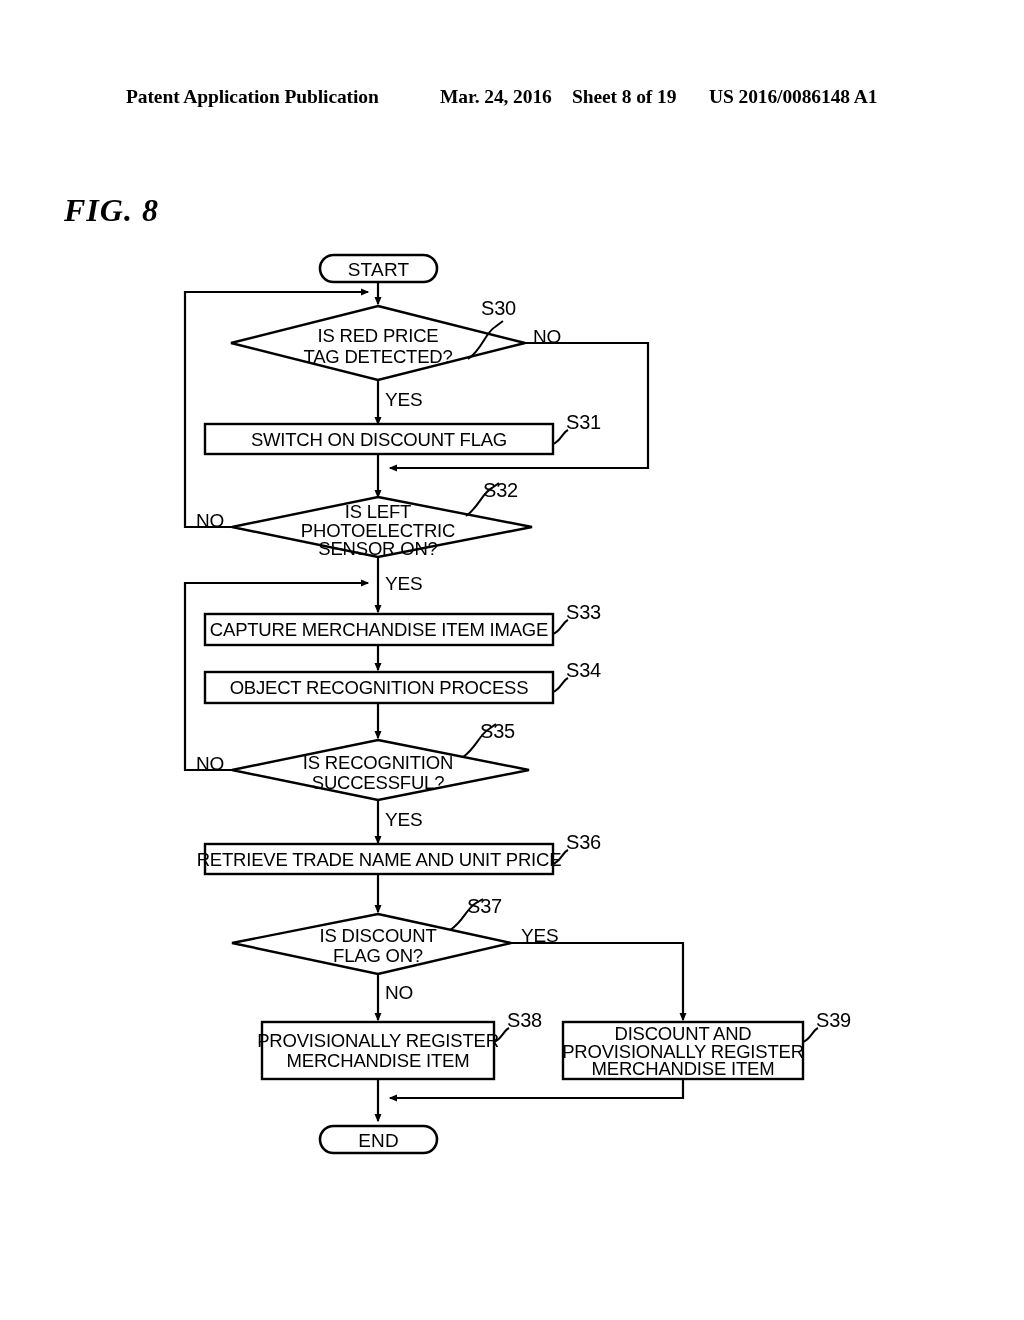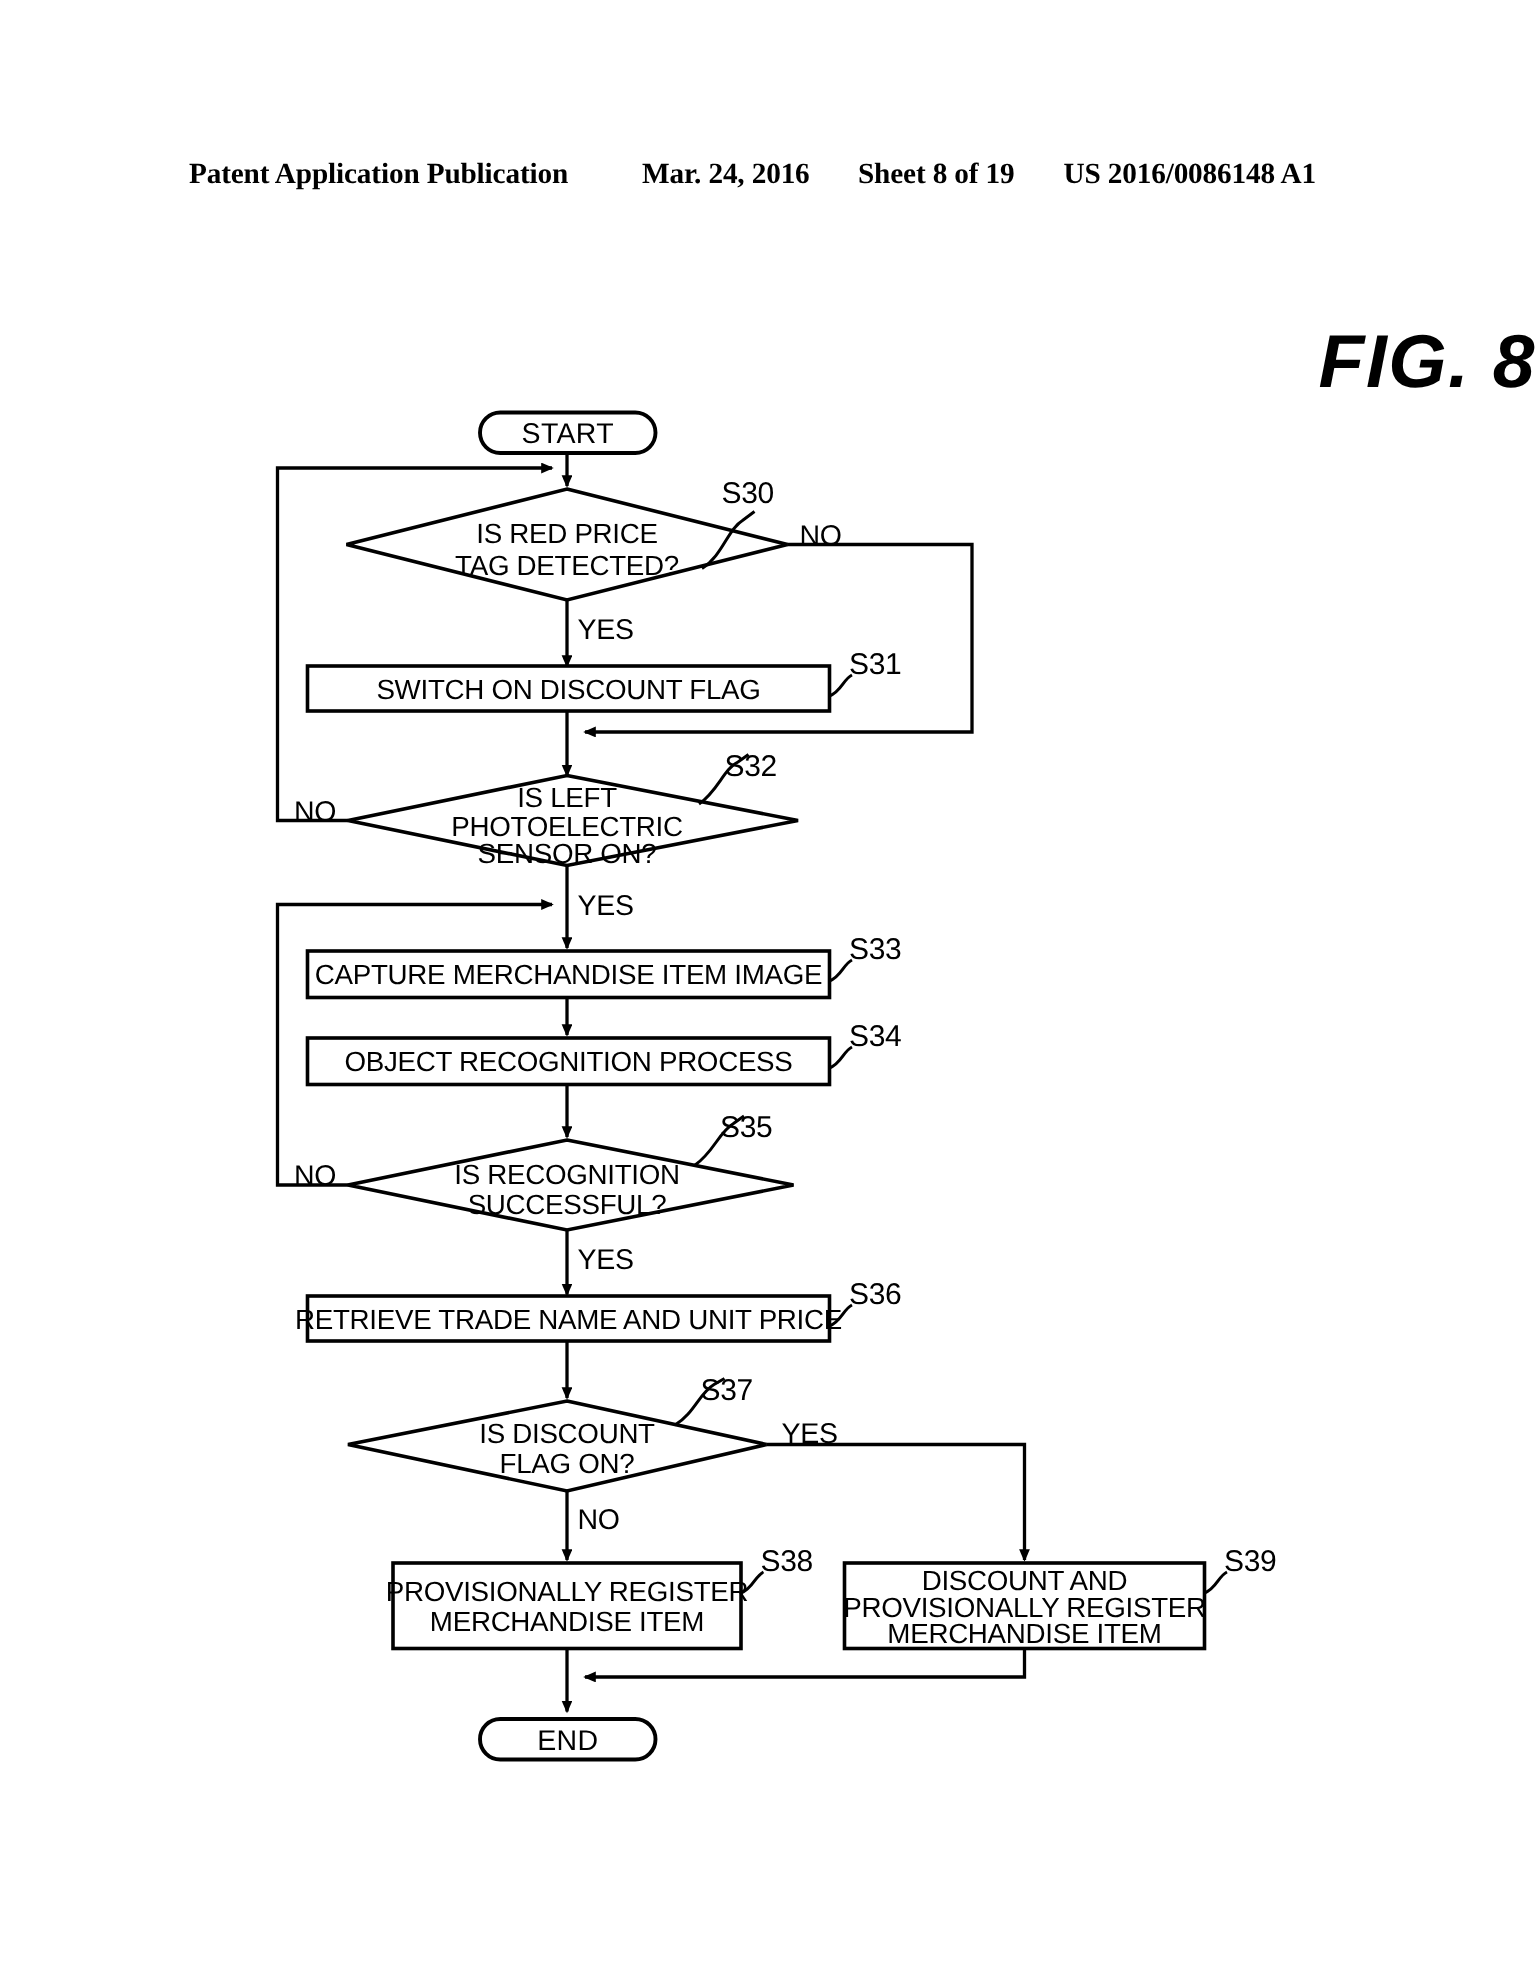--- a/index.html
+++ b/index.html
@@ -15,53 +15,52 @@
     font-family: "Liberation Sans", sans-serif;
     color: #000000;
     overflow: hidden;
   }
   #page {
     position: absolute;
     top: 0; left: 0;
     width: 1024px;
     height: 928px;
     background: #ffffff;
-    margin-top: 20px;
   }
   
   #pub-header {
     position: absolute;
     top: 86px;
     left: 0;
     width: 1024px;
     height: 30px;
     display: flex;
     align-items: baseline;
     font-family: "Liberation Serif", serif;
     font-weight: bold;
     font-size: 19.5px;
     letter-spacing: -0.1px;
     white-space: nowrap;
   }
   #pub-header .h-left   { position: absolute; left: 126px; }
-  #pub-header .h-mid    { position: absolute; left: 428px; }
+  #pub-header .h-mid    { position: absolute; left: 440px; }
   #pub-header .h-mid2   { position: absolute; left: 572px; }
   #pub-header .h-right  { position: absolute; left: 709px; }
 
   
   #fig-title {
     position: absolute;
     left: 0;
     top: 192px;
     width: 1024px;
-    text-align: right;
-    font-family: Liberation Sans, sans-serif;
+    text-align: left;
+    font-family: Liberation Serif, serif;
     font-style: italic;
     font-weight: bold;
-    font-size: 50px;
+    font-size: 32px;
     letter-spacing: 1px;
   }
   #fig-title span { display: inline-block; padding-left: 64px; }
 
   
   #flow-svg {
     position: absolute;
     left: 0;
     top: 0;
     width: 1024px;

